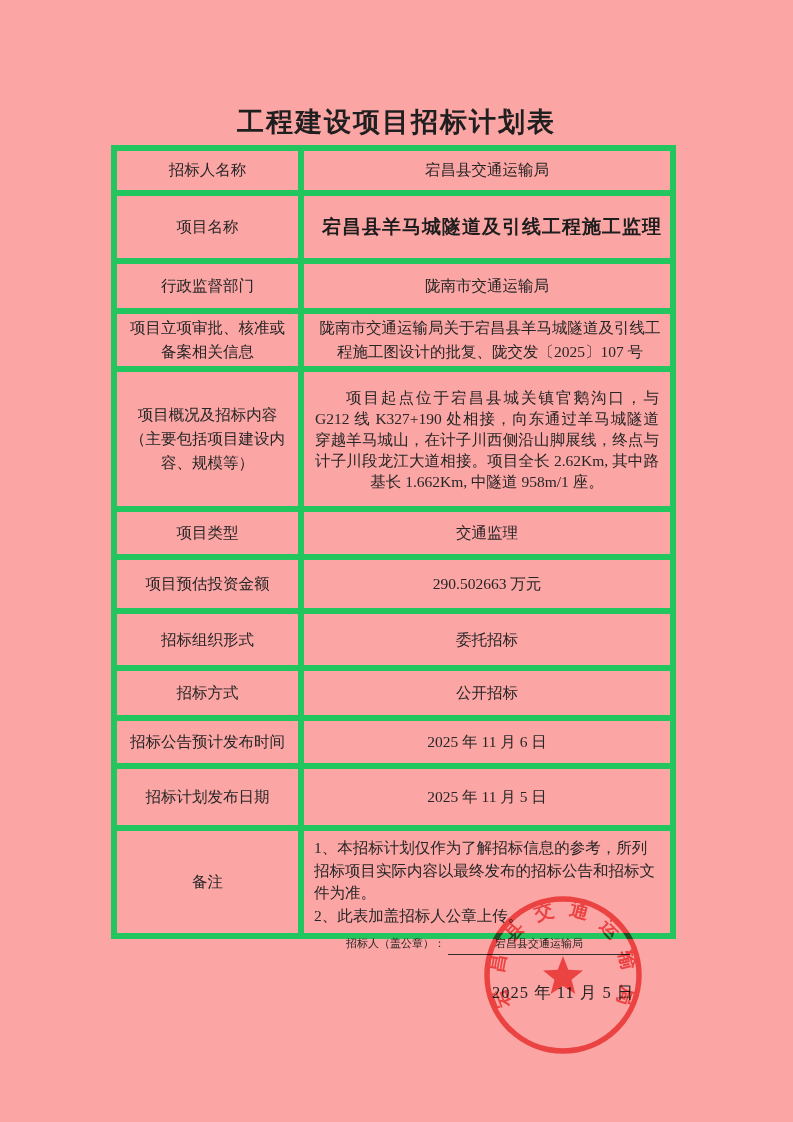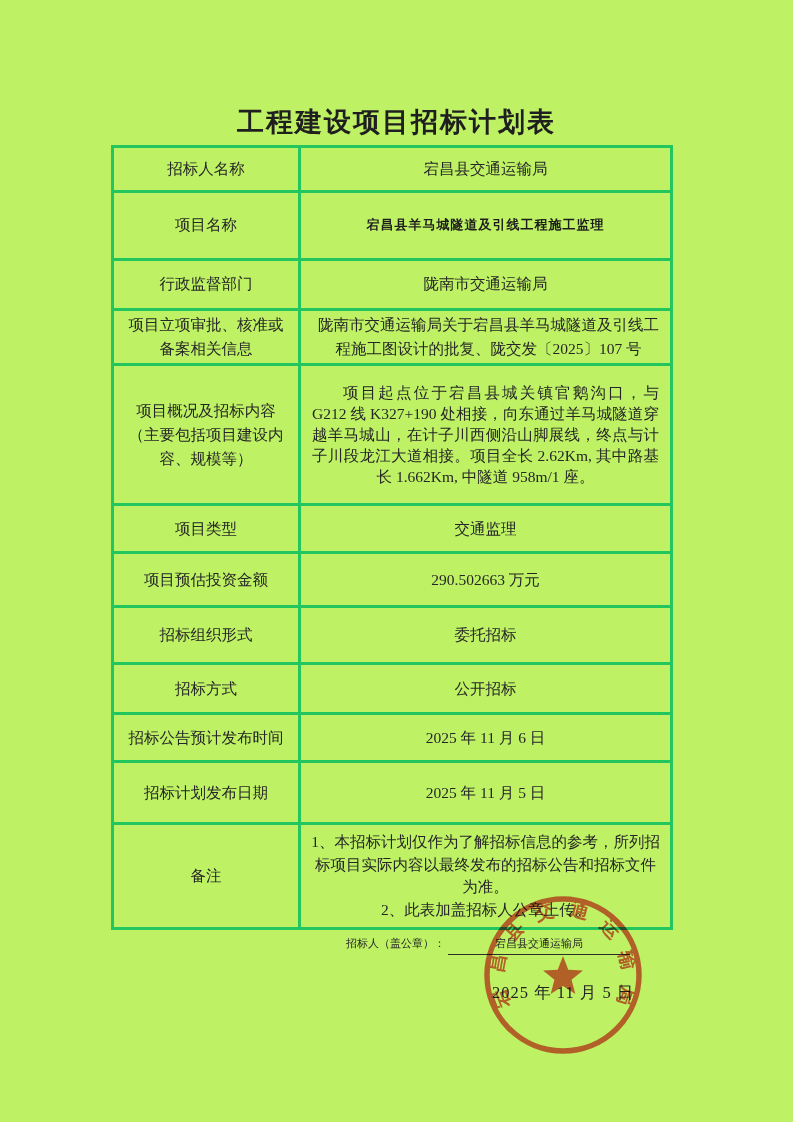--- a/index.html
+++ b/index.html
@@ -2,21 +2,21 @@
 <html><head>
 <meta charset="utf-8">
 <style>
   * { margin: 0; padding: 0; box-sizing: border-box; }
   html, body { background: #e9e9e9; }
   .page {
     position: relative;
     width: 793px;
     height: 1122px;
     margin: 0 auto;
-    background: #bef264;
+    background: #fca5a5;
     overflow: hidden;
     color: #262626;
     font-family: "Liberation Serif", "DejaVu Serif", serif;
   }
   .doc-title {
     position: absolute;
     top: 104px;
     left: 0;
     width: 100%;
     text-align: center;
@@ -28,21 +28,21 @@
   }
   table.plan-table {
     position: absolute;
     left: 111px;
     top: 145px;
     width: 559px;
     border-collapse: collapse;
     table-layout: fixed;
   }
   .plan-table td {
-    border: 3px solid #22c55e;
+    border: 6px solid #22c55e;
     font-size: 15.5px;
     vertical-align: middle;
     color: #262626;
   }
   .plan-table td.label {
     width: 187px;
     text-align: center;
     padding: 2px 8px;
     line-height: 1.55;
   }
@@ -58,35 +58,36 @@
   tr.r4  { height: 55px; }
   tr.r5  { height: 140px; }
   tr.r6  { height: 48px; }
   tr.r7  { height: 54px; }
   tr.r8  { height: 57px; }
   tr.r9  { height: 50px; }
   tr.r10 { height: 48px; }
   tr.r11 { height: 62px; }
   tr.r12 { height: 103px; }
   tr.r2 td.value {
-    font-size: 13px;
+    font-size: 19px;
     font-weight: bold;
     letter-spacing: 1px;
     color: #1d1d1d;
+    text-align: right;
   }
   tr.r4 td.value { line-height: 24px; padding-left: 14px; }
   tr.r5 td.value {
     text-align: justify;
     text-align-last: center;
     text-indent: 2em;
     line-height: 21px;
     padding: 4px 11px;
   }
   tr.r12 td.value {
-    text-align: center;
+    text-align: left;
     padding: 6px 10px;
     line-height: 22.5px;
   }
   tr.r12 td.value p { margin: 0; }
   .sign-line {
     position: absolute;
     top: 936px;
     left: 346px;
     font-size: 11px;
     white-space: nowrap;

